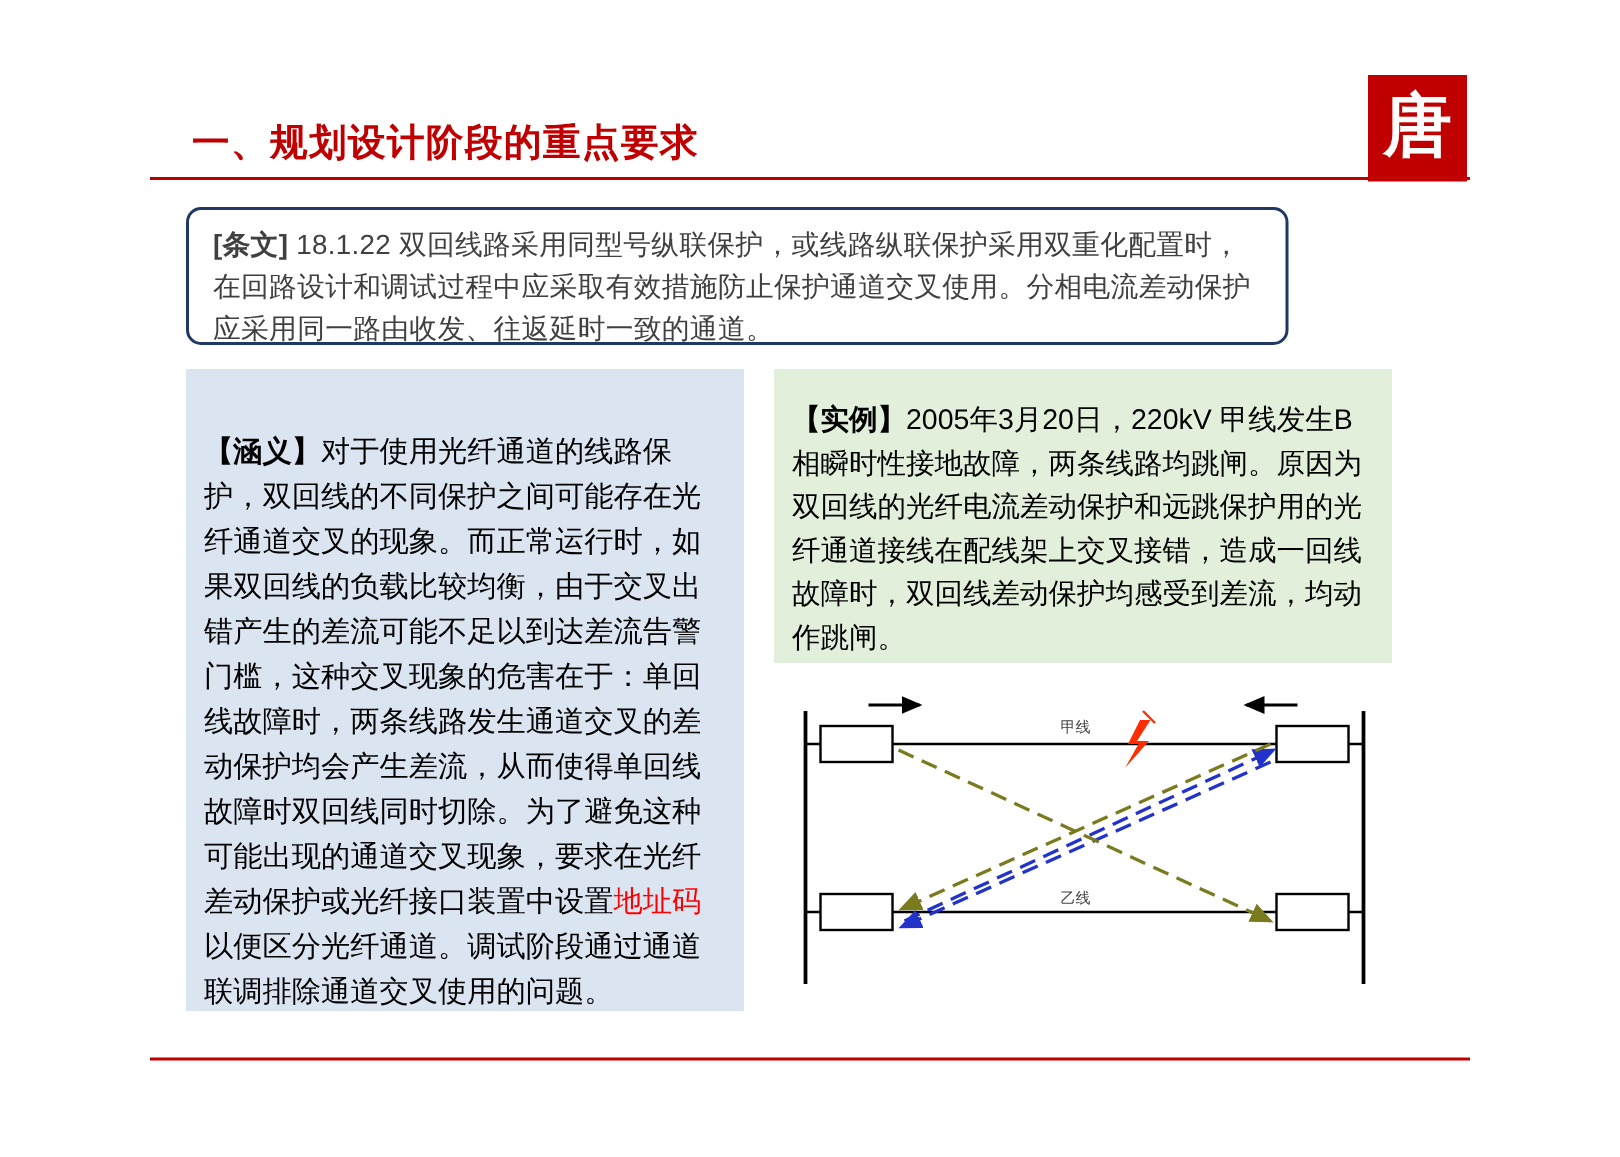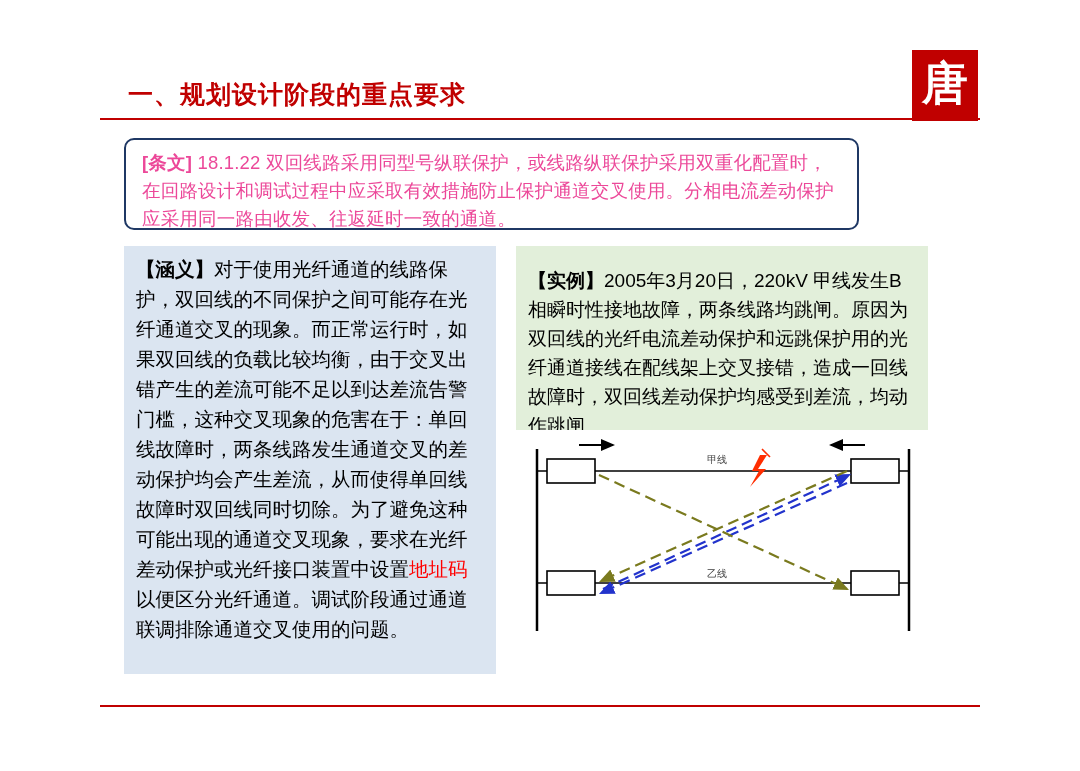--- a/index.html
+++ b/index.html
@@ -83,41 +83,42 @@
     width: 735px;
     height: 92px;
     border: 2px solid #1f3864;
     border-radius: 10px;
     box-sizing: border-box;
     padding: 9px 14px 0 16px;
   }
   .clause-text {
     font-size: 18.5px;
     line-height: 28px;
-    color: #ec4899;
+    color: #404040;
     letter-spacing: 0.2px;
   }
   .clause-text b { font-weight: bold; }
 
   
   .meaning-box {
     position: absolute;
     left: 124px;
     top: 246px;
     width: 372px;
     height: 428px;
     background: #dbe5f1;
     box-sizing: border-box;
     padding: 8px 10px 0 12px;
   }
   .meaning-text {
     font-size: 19.5px;
     line-height: 30px;
     color: #000000;
     letter-spacing: 0px;
+    margin-top: 32px;
   }
   .meaning-text .lead { font-weight: bold; }
   .hl-red { color: #ff0000; }
 
   
   .example-box {
     position: absolute;
     left: 516px;
     top: 246px;
     width: 412px;
@@ -131,21 +132,21 @@
     line-height: 29px;
     color: #000000;
     margin-top: 12px;
   }
   .example-text .lead { font-weight: bold; }
 
   
   .diagram {
     position: absolute;
     left: 516px;
-    top: 430px;
+    top: 455px;
     width: 412px;
     height: 218px;
     background: #ffffff;
     border: 1px solid #ffffff;
     text-align: right;
   }
   .diagram svg { display: block; }
   .diag-label {
     font-family: "Liberation Sans", sans-serif;
     font-size: 10px;

